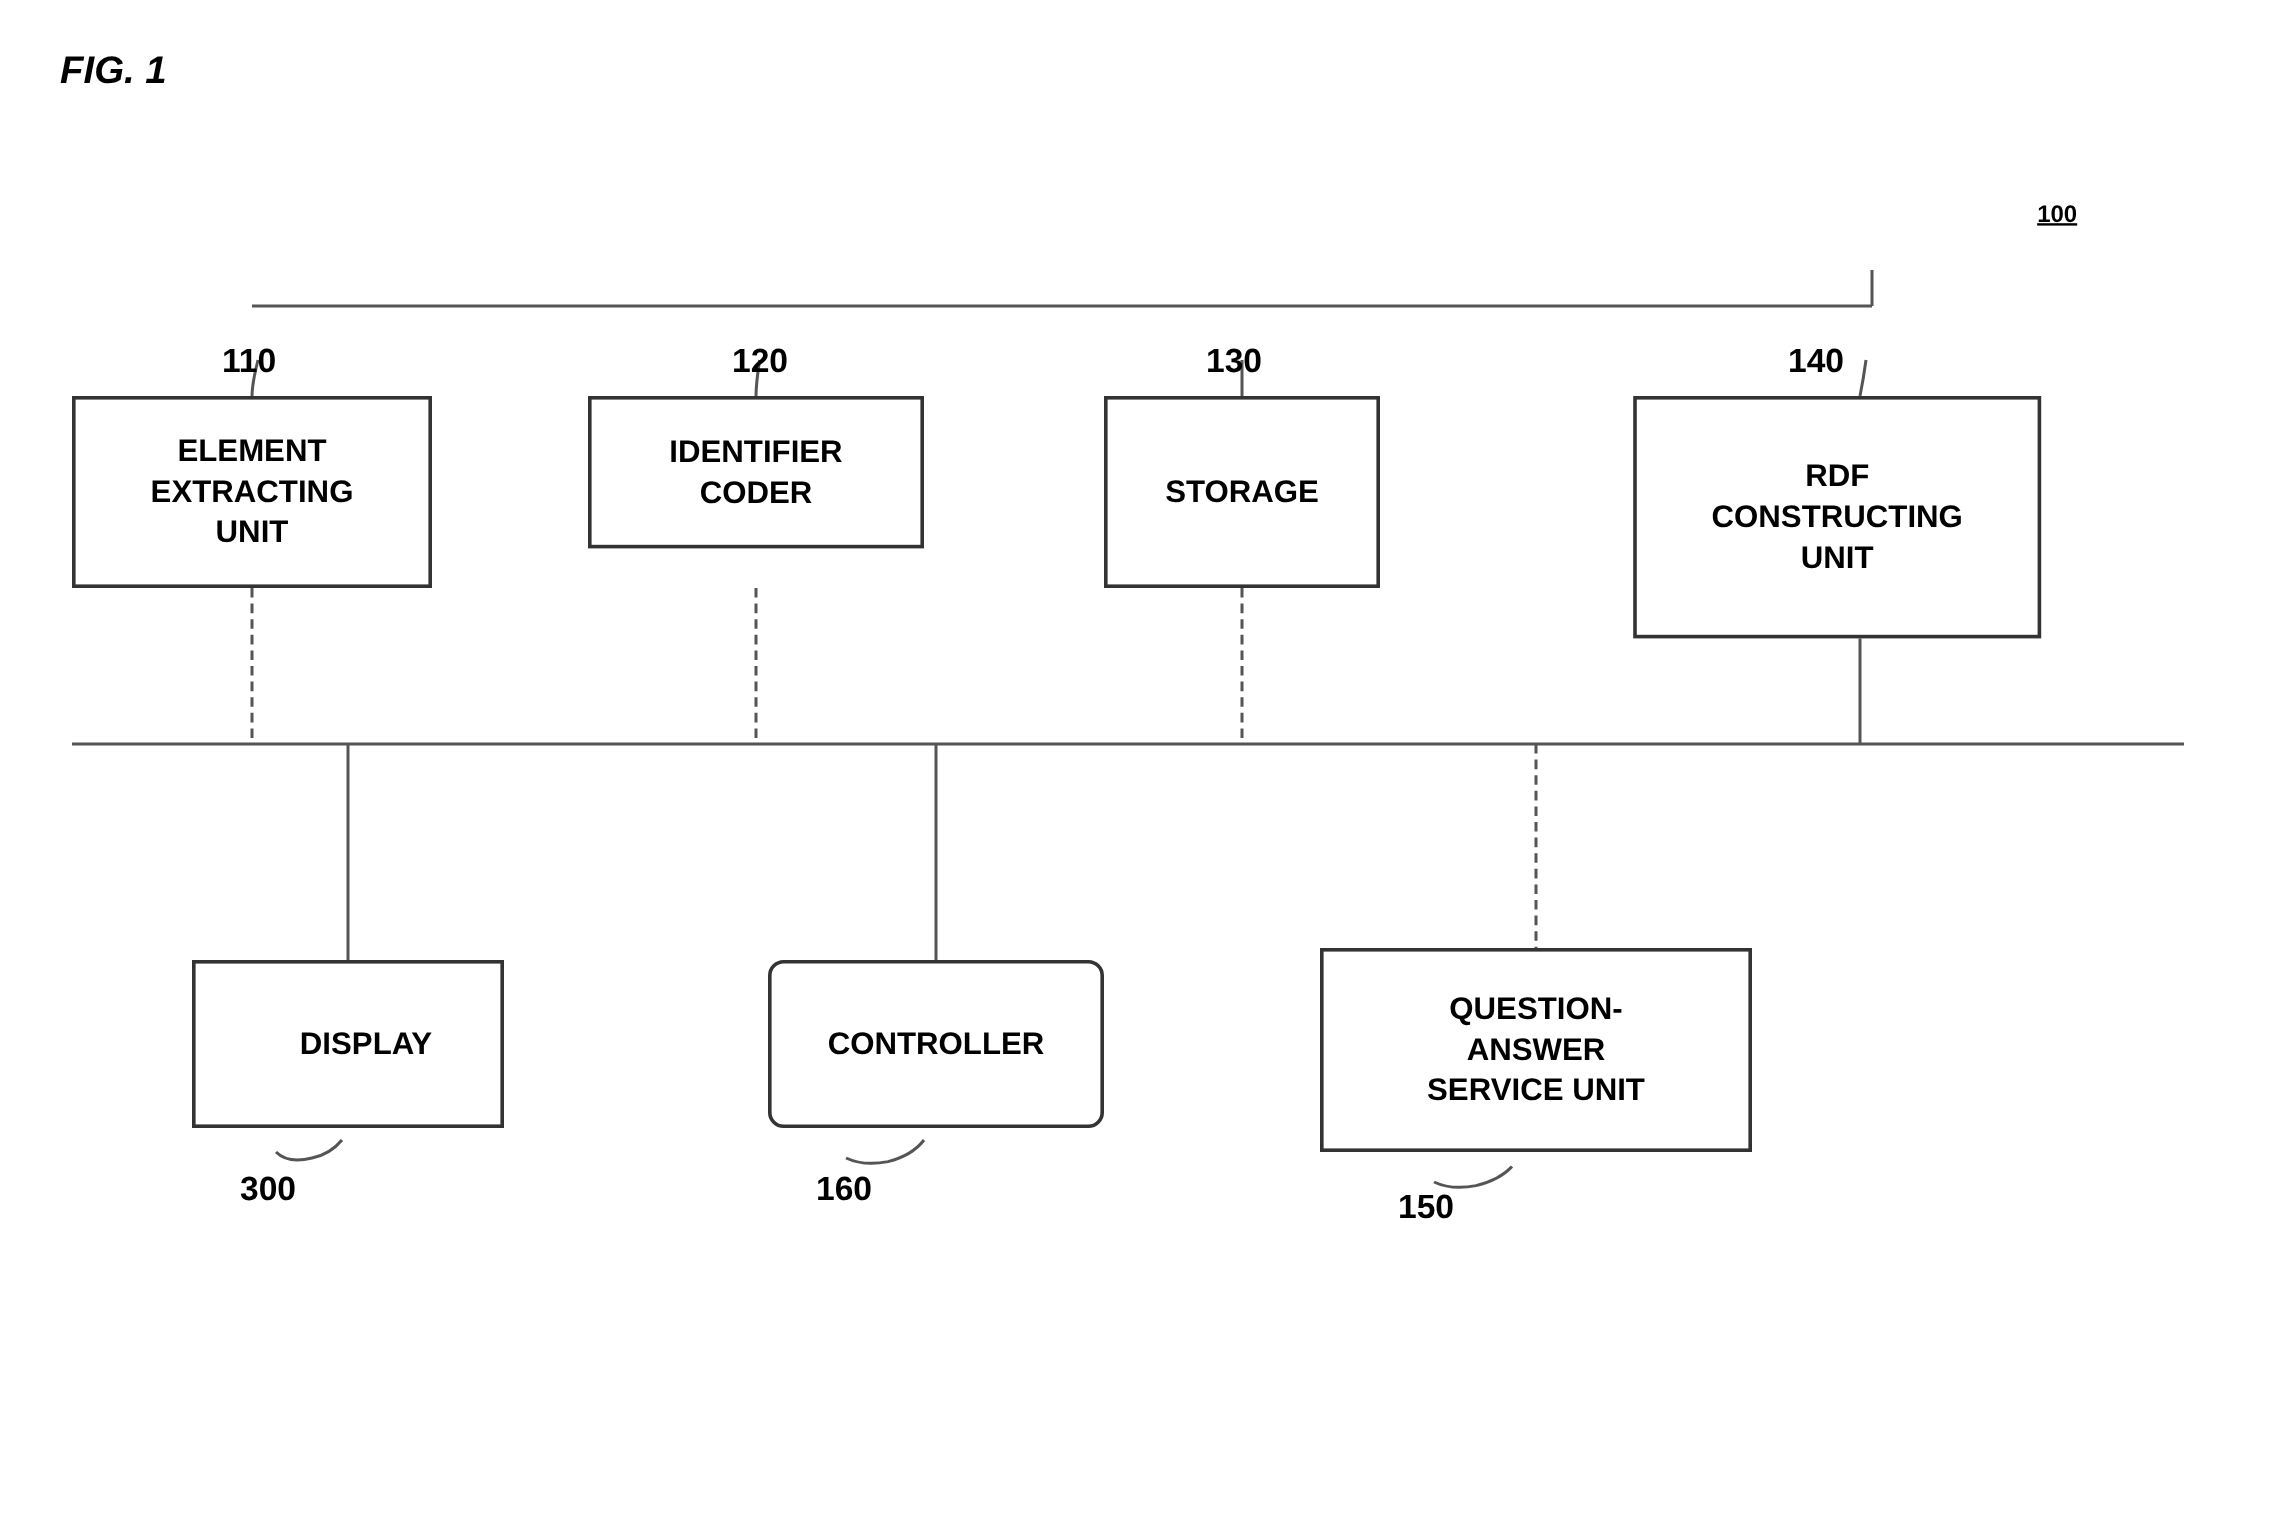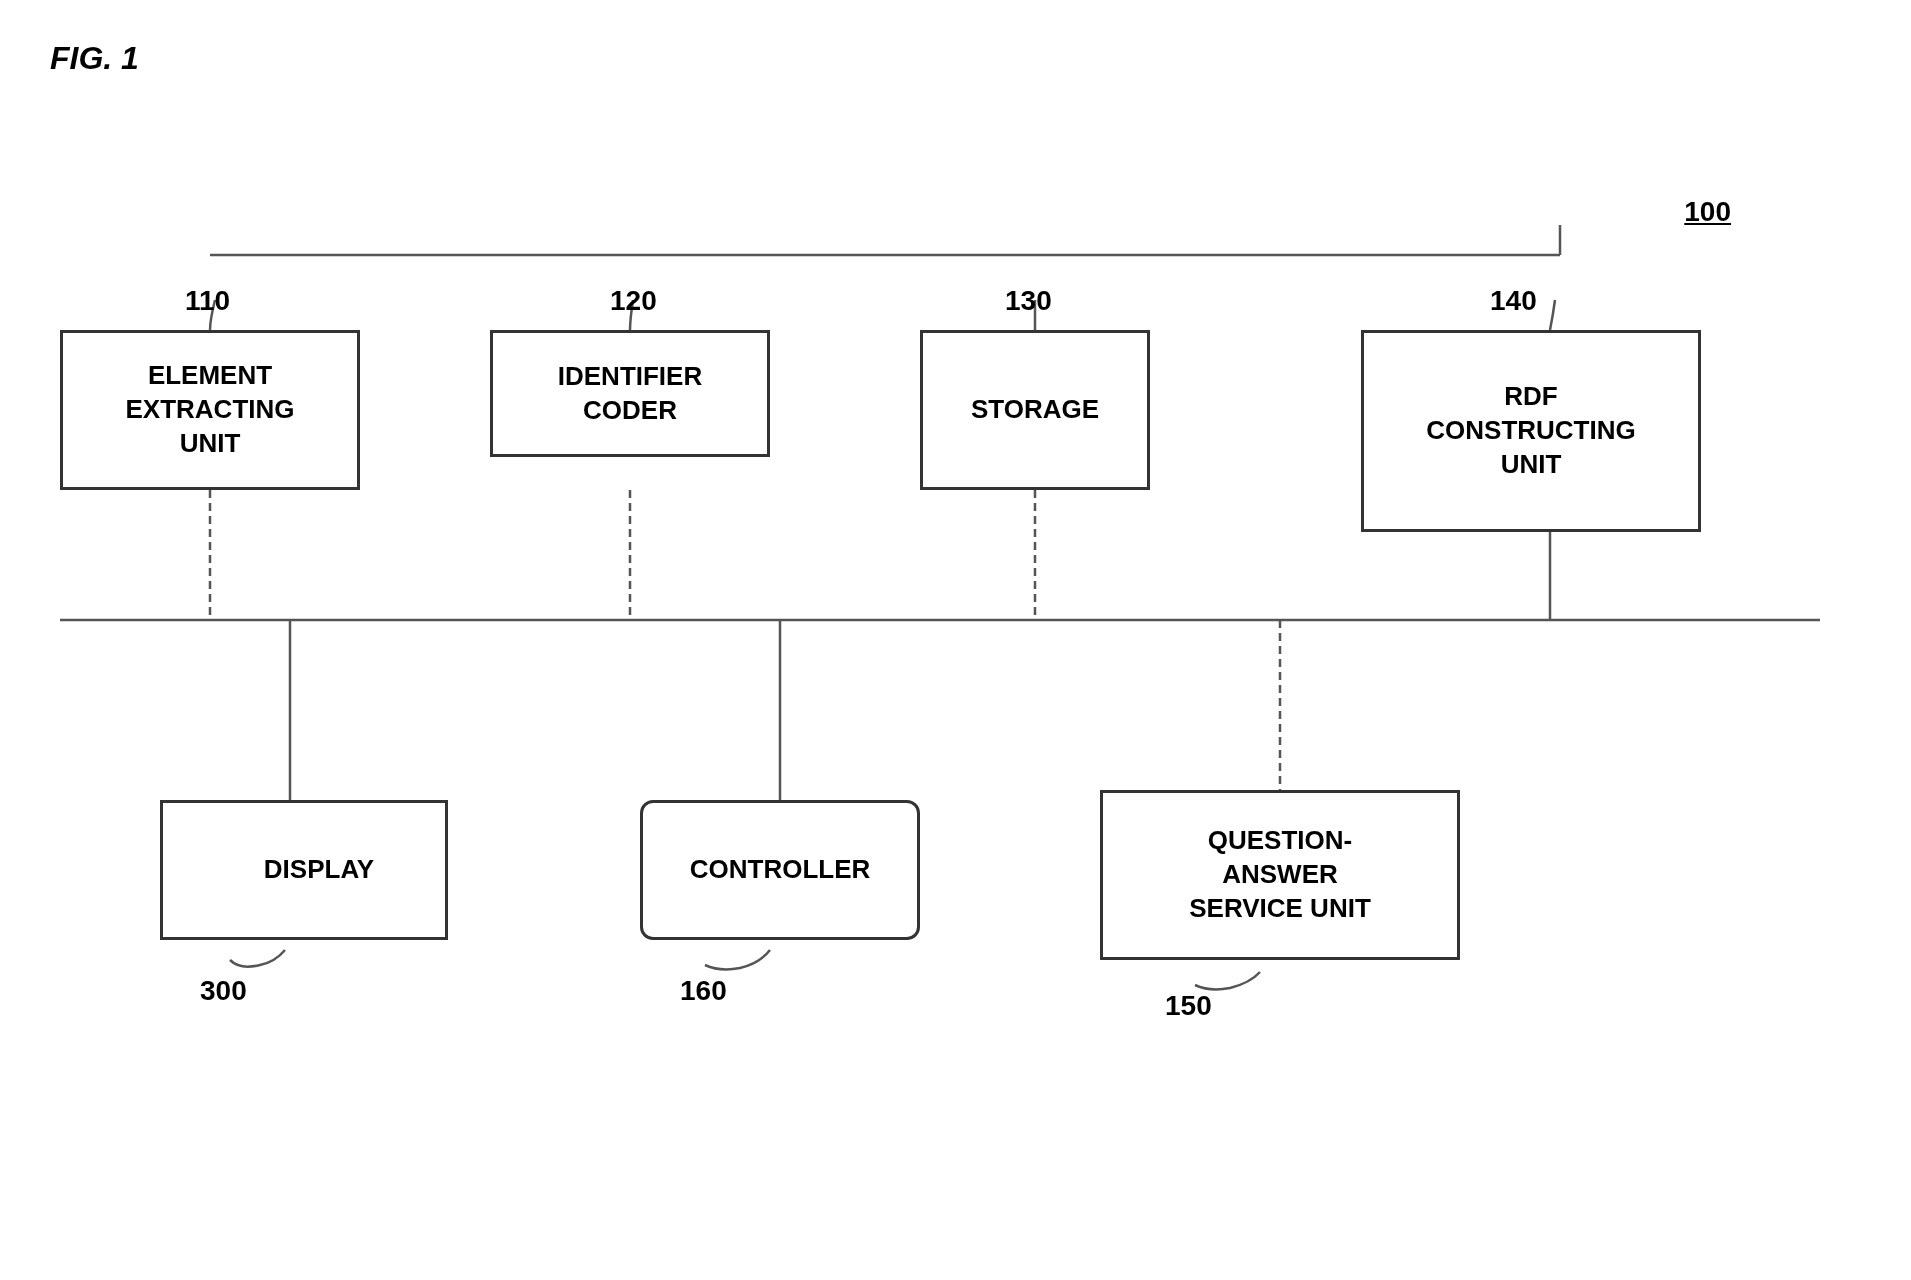--- a/index.html
+++ b/index.html
@@ -25,23 +25,23 @@
       position: absolute;
       top: 40px;
       left: 50px;
       font-size: 32px;
       font-weight: bold;
       font-style: italic;
     }
 
     .ref-100 {
       position: absolute;
-      top: 196px;
+      top: 168px;
       right: 180px;
-      font-size: 28px;
+      font-size: 20px;
       font-weight: bold;
       text-decoration: underline;
     }
 
     
     .box {
       position: absolute;
       border: 3px solid #333;
       background: #fff;
       display: flex;
@@ -54,21 +54,21 @@
       border-radius: 0;
     }
 
     
     .box-110 { left: 60px; top: 330px; width: 300px; height: 160px; }
     .box-120 { left: 490px; top: 330px; width: 280px; height: 127px; }
     .box-130 { left: 920px; top: 330px; width: 230px; height: 160px; }
     .box-140 { left: 1336px; top: 330px; width: 340px; height: 202px; margin-left: 25px; }
 
     
-    .box-170 { left: 160px; top: 800px; width: 288px; height: 140px; padding-left: 30px; }
+    .box-170 { left: 160px; top: 800px; width: 260px; height: 140px; padding-left: 30px; }
     .box-160 { left: 640px; top: 800px; width: 280px; height: 140px; border-radius: 13px; }
     .box-150 { left: 1100px; top: 790px; width: 360px; height: 170px; }
 
     
     .ref-label {
       position: absolute;
       font-size: 28px;
       font-weight: bold;
     }
 

